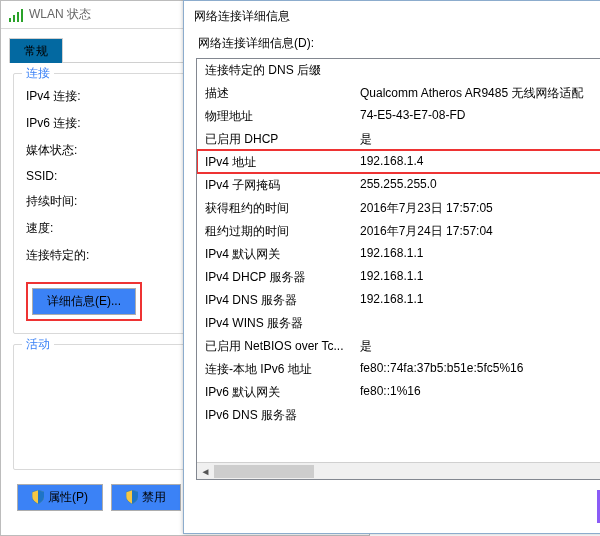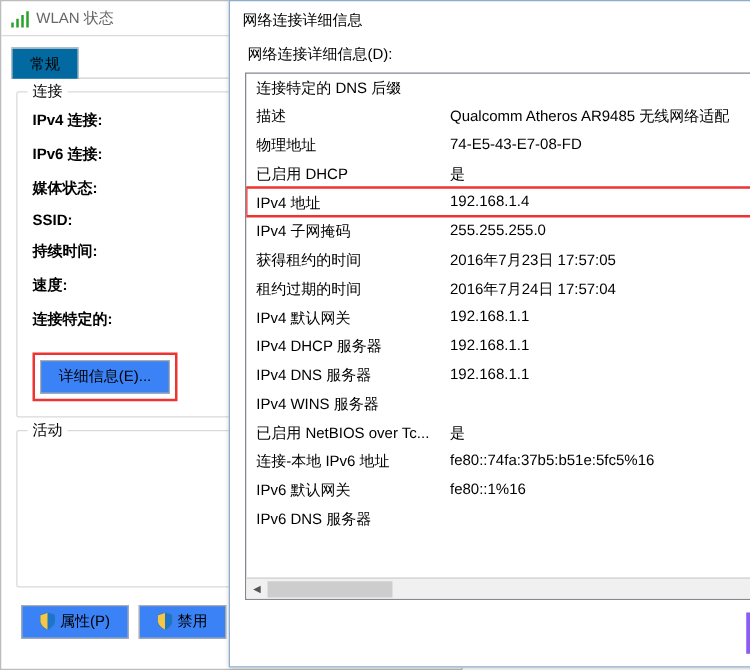--- a/index.html
+++ b/index.html
@@ -66,27 +66,27 @@
     border: 1px solid #d9d9d9;
     border-radius: 2px;
     padding: 14px 12px 12px 12px;
     position: relative;
   }
   .groupbox .legend {
     position: absolute;
     top: -9px; left: 8px;
     background: #fff;
     padding: 0 4px;
-    color: #000000;
+    color: #3b82f6;
   }
   .fieldrow {
     display: flex;
     margin-bottom: 10px;
   }
-  .fieldrow .label { width: 90px; color: #000; font-weight: bold; }
+  .fieldrow .label { width: 90px; color: #000; }
 
   .detail-btn-highlight {
     border: 2px solid #e33;
     padding: 4px;
     display: inline-block;
     margin-top: 8px;
   }
   .btn {
     display: inline-flex;
     align-items: center;

